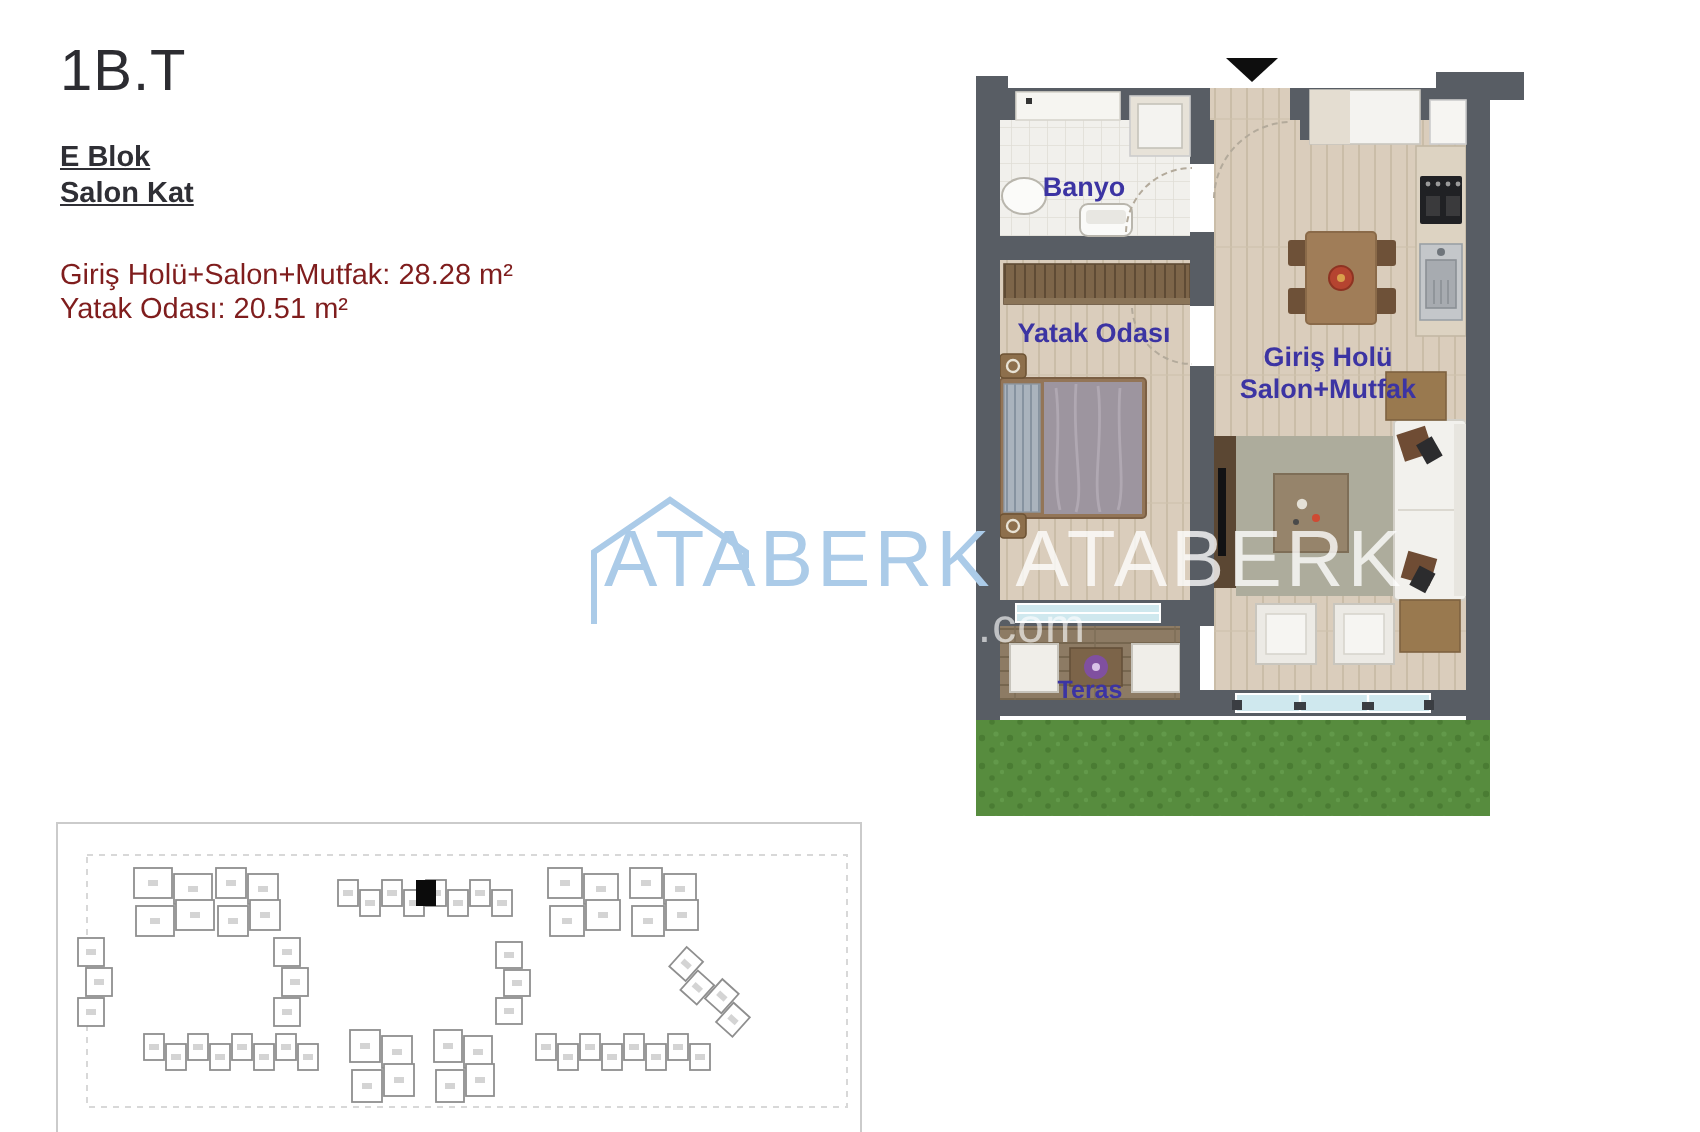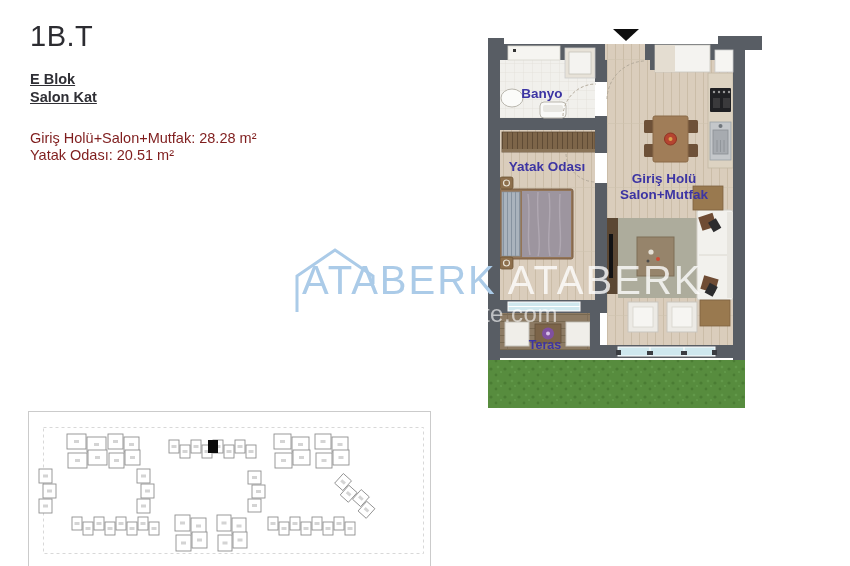--- a/index.html
+++ b/index.html
@@ -17,21 +17,21 @@
   .windowglass{fill:var(--window,#cfe8ee);stroke:#ffffff;stroke-width:1;}
   .plan-label{fill:var(--labelc,#3c34a3);font-family:"Liberation Sans",sans-serif;
               font-weight:700;text-anchor:middle;}
   .arc{fill:none;stroke:#b3aa9b;stroke-width:1;stroke-dasharray:3 2;}
   
   .wm-house{position:absolute;left:294px;top:246px;pointer-events:none;}
   .wm-line1{position:absolute;left:302px;top:258px;font-size:40px;letter-spacing:2px;
             white-space:pre;pointer-events:none;}
   .wm-brand{color:var(--brand,#abcbe8);margin-top:36px;}
   .wm-estate{color:rgba(255,255,255,.78);}
-  .wm-url{position:absolute;left:352px;top:300px;font-size:24px;letter-spacing:.5px;
+  .wm-url{position:absolute;left:337px;top:300px;font-size:24px;letter-spacing:.5px;
           color:rgba(255,255,255,.62);pointer-events:none;}
   
   .siteplan{position:absolute;left:28px;top:411px;}
 </style>
 </head>
 <body>
 
 <div class="screen">
 
   <div class="panel">

